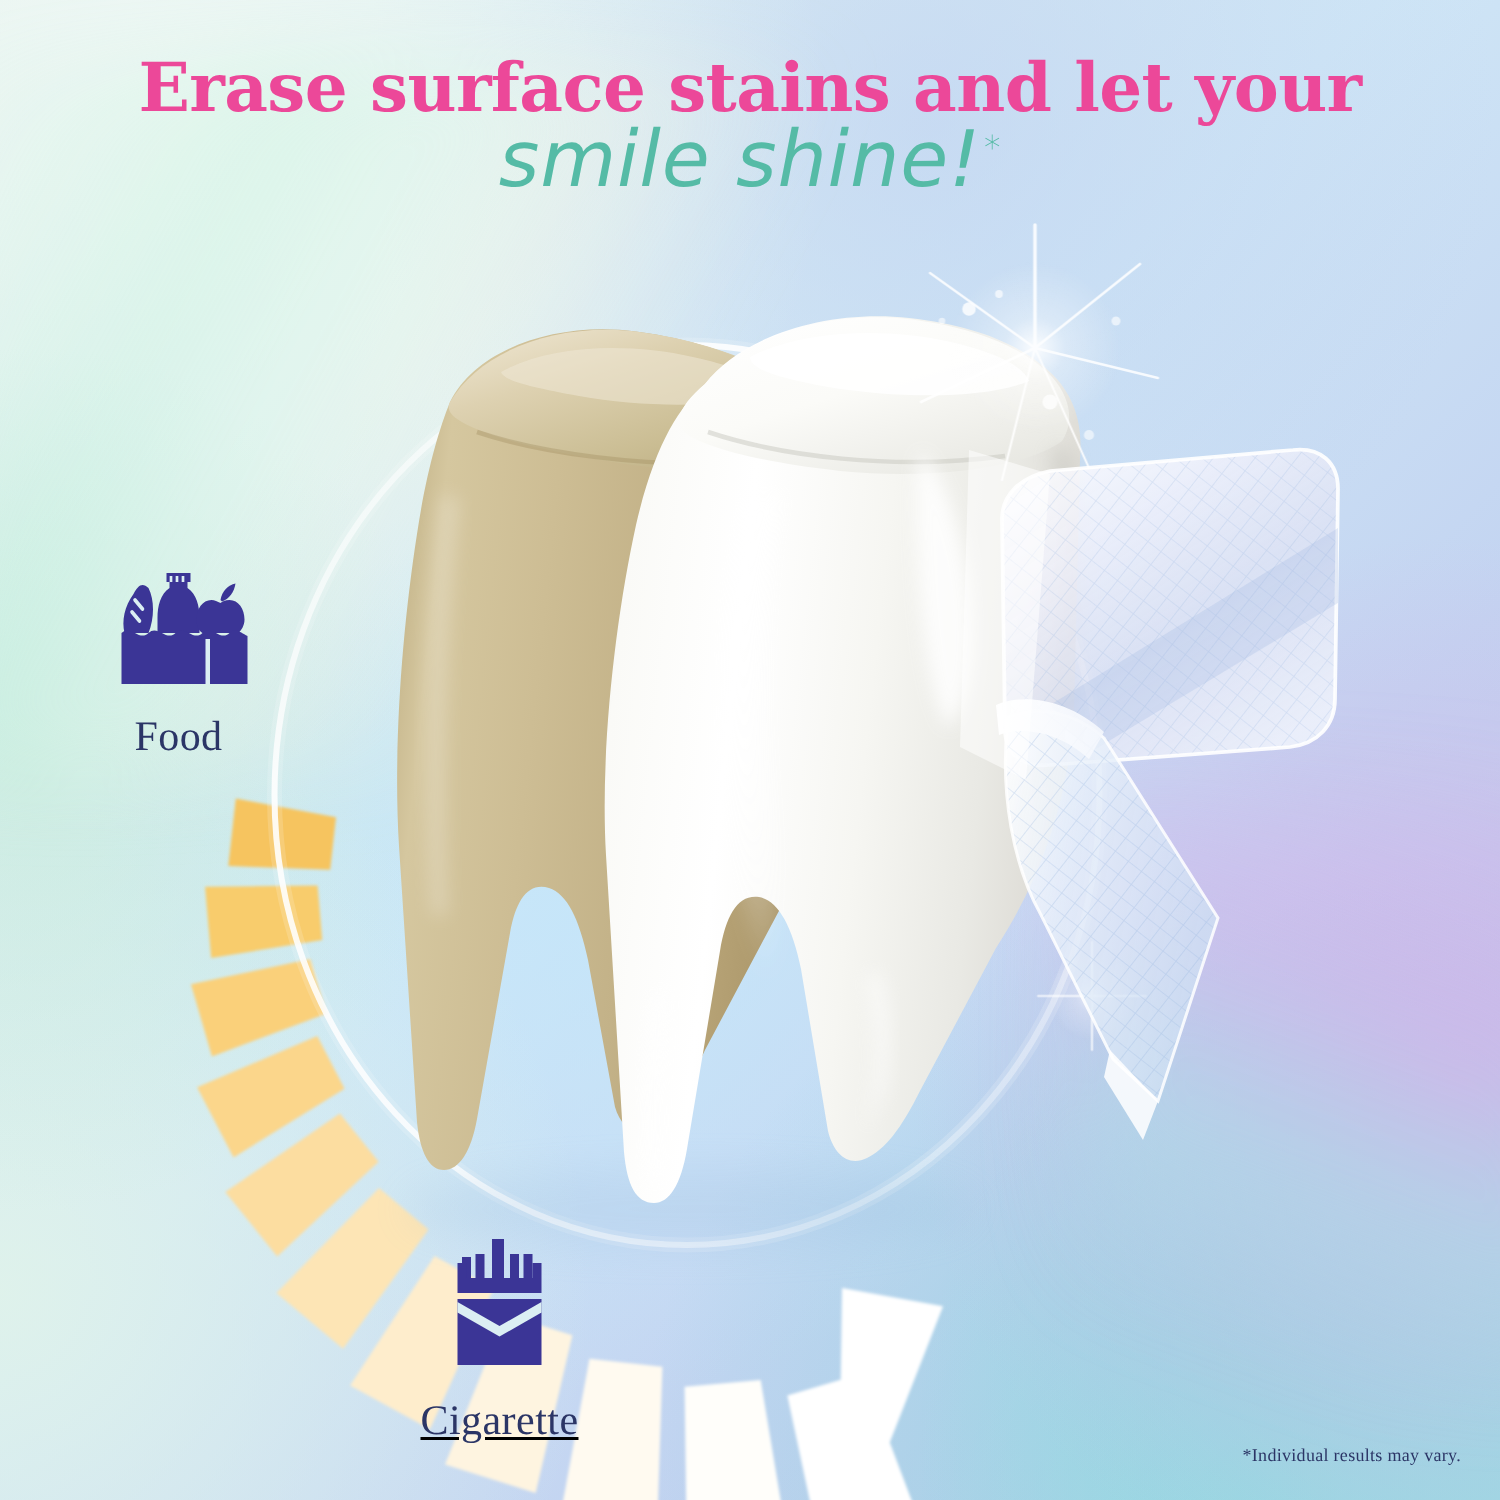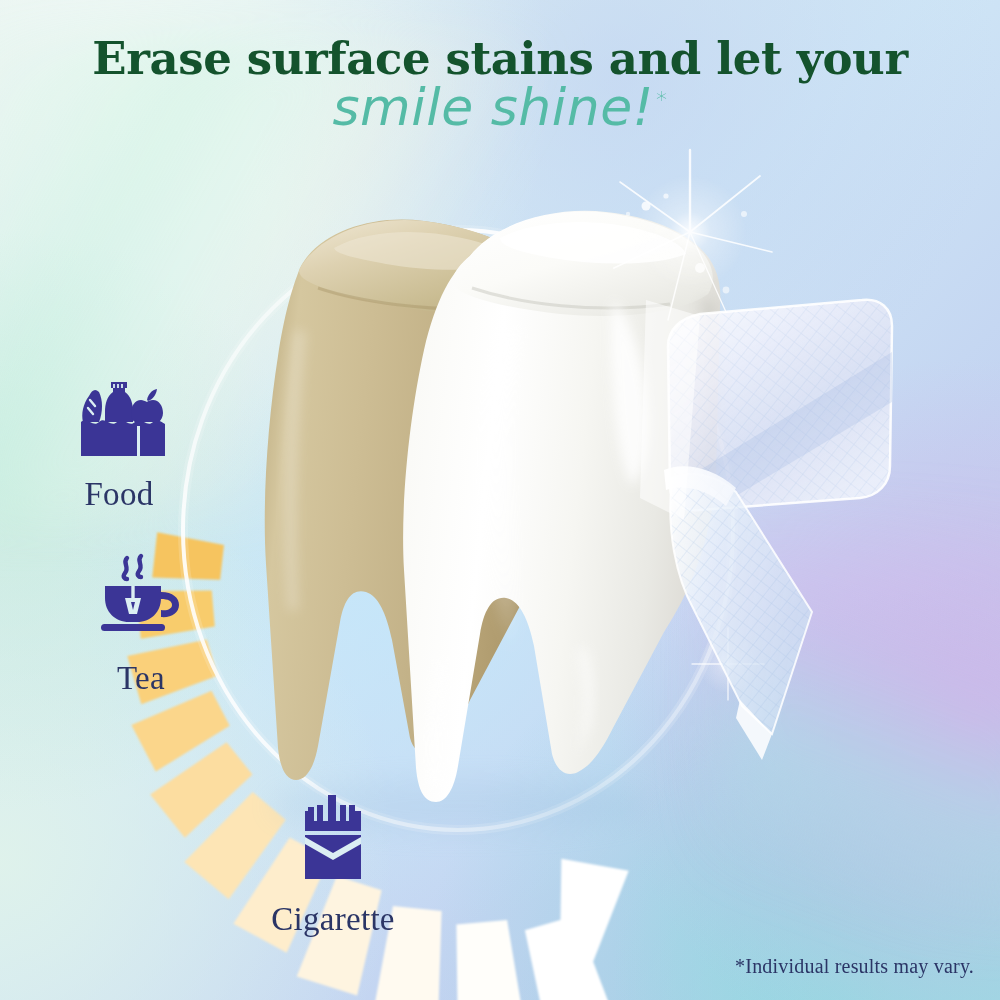--- a/index.html
+++ b/index.html
@@ -72,21 +72,21 @@
     width: 1000px;
     text-align: center;
     line-height: 1.0;
   }
   .headline .l1 {
     display: block;
     font-family: "DejaVu Serif", "Liberation Serif", serif;
     font-weight: 700;
     font-size: 45px;
     letter-spacing: -0.4px;
-    color: #14532d;
+    color: #ec4899;
     white-space: nowrap;
   }
   .headline .l2 {
     display: inline-block;
     font-family: "DejaVu Sans", "Liberation Sans", sans-serif;
     font-style: italic;
     font-weight: 300;
     font-size: 52px;
     letter-spacing: 0.5px;
     color: #55bba6;
@@ -110,35 +110,35 @@
   }
   .cause .ico {
     display: block;
     margin: 0 auto;
     line-height: 0;
   }
   .cause .lbl {
     display: block;
     margin-top: 10px;
     font-family: "Liberation Serif", serif;
-    font-size: 33px;
+    font-size: 28px;
     color: #2b3566;
     letter-spacing: 0.3px;
   }
   .c-food      { left: 44px;  top: 366px; }
   .c-tea       { left: 66px;  top: 550px; }
   .c-coffee    { left: 140px; top: 712px; }
-  .c-cigarette { left: 258px; top: 791px; }
+  .c-cigarette { left: 258px; top: 822px; text-decoration: underline; }
 
   
   .disclaimer {
     position: absolute;
     right: 26px; bottom: 22px;
     font-family: "Liberation Serif", serif;
-    font-size: 20px;
+    font-size: 12px;
     color: #2b3566;
     letter-spacing: 0.2px;
     white-space: nowrap;
   }
 </style>
 </head>
 <body>
 
 <div id="poster">
 
@@ -493,44 +493,20 @@
           <rect x="68" y="60" width="3" height="30" fill="#dbeef3"></rect>
 
           <path d="M21 34 L 26 40 M19 42 L 24 48" stroke="#dbeef3" stroke-width="2.4" fill="none" stroke-linecap="round"></path>
 
           <path d="M45 18 L 45 22 M49 18 L 49 22 M53 18 L 53 22" stroke="#dbeef3" stroke-width="1.8"></path>
         </svg>
       </span>
       <span class="lbl">Food</span>
     </div>
 
-    <div class="cause c-tea">
-      <span class="ico">
-        <svg width="100" height="100" viewBox="0 0 100 100">
-          <g fill="#3b3596">
-
-            <path d="M36 8 C 31 13, 39 17, 34 23 C 31 27, 34 29, 36 29" fill="none" stroke="#3b3596" stroke-width="4.4" stroke-linecap="round"></path>
-            <path d="M50 6 C 45 11, 53 15, 48 21 C 45 25, 48 27, 50 27" fill="none" stroke="#3b3596" stroke-width="4.4" stroke-linecap="round"></path>
-
-            <path d="M14 36 L 70 36 L 70 48 C 70 62, 60 72, 46 72 L 38 72
-                     C 24 72, 14 62, 14 48 Z"></path>
-
-            <path d="M70 42 C 82 42, 88 48, 88 55 C 88 63, 80 68, 70 67
-                     L 70 60 C 76 61, 81 59, 81 55 C 81 51, 77 49, 70 49 Z"></path>
-
-            <rect x="10" y="74" width="64" height="7" rx="3.5"></rect>
-          </g>
-
-          <path d="M42 36 L 42 48" stroke="#dbeef3" stroke-width="3.4"></path>
-          <path d="M34 48 L 50 48 L 46 64 L 38 64 Z" fill="#dbeef3"></path>
-          <path d="M40 52 L 44 52 L 42 60 Z" fill="#3b3596"></path>
-        </svg>
-      </span>
-      <span class="lbl">Tea</span>
-    </div>
 
 
     <div class="cause c-cigarette">
       <span class="ico">
         <svg width="100" height="100" viewBox="0 0 100 100">
           <g fill="#3b3596">
 
             <rect x="45" y="4" width="8" height="26"></rect>
             <rect x="34" y="14" width="6" height="16"></rect>
             <rect x="57" y="14" width="6" height="16"></rect>

